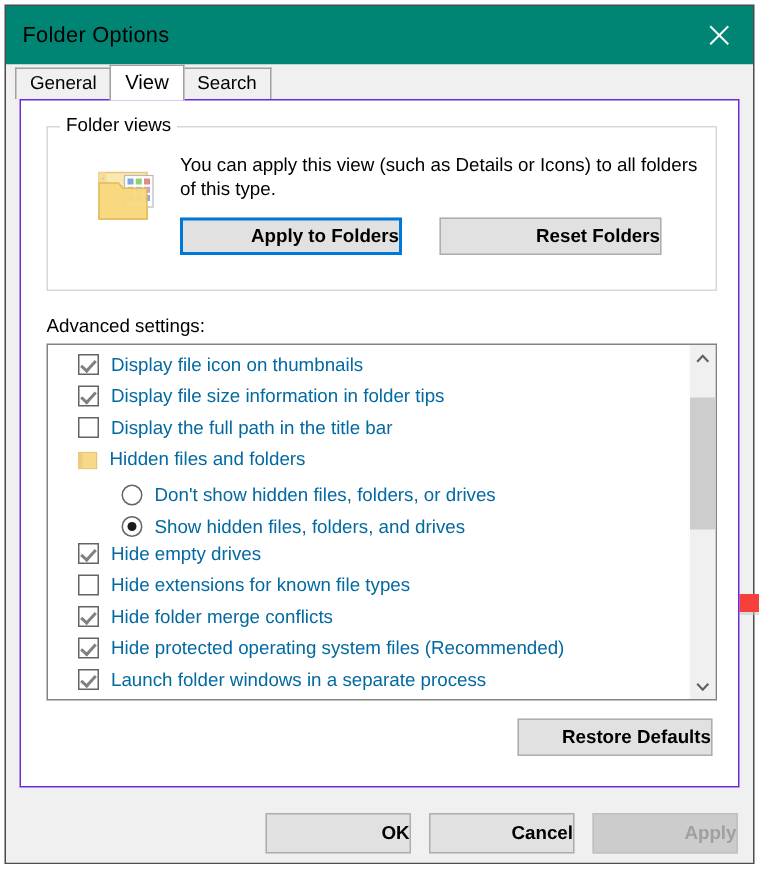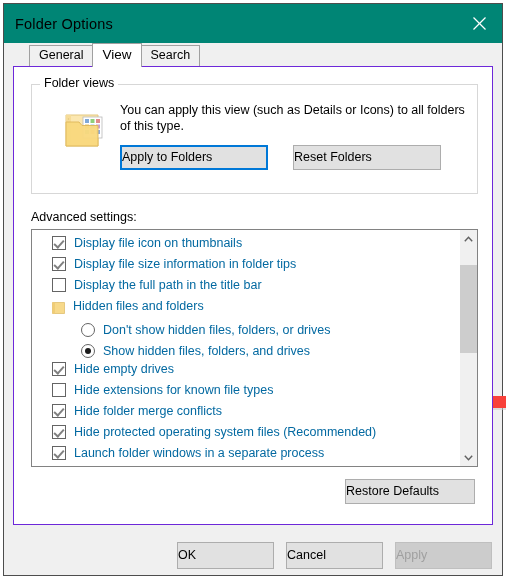--- a/index.html
+++ b/index.html
@@ -63,21 +63,21 @@
     justify-content: center;
     cursor: default;
   }
   .close-btn svg { display: block; }
 
   
   .tabstrip {
     position: relative;
     height: 23px;
     flex: 0 0 23px;
-    padding-left: 25px;
+    padding-left: 6px;
     box-sizing: border-box;
     display: flex;
     align-items: flex-end;
     background: #f0f0f0;
   }
   .tab {
     font-size: 12.5px;
     color: #000000;
     border: 1px solid #a0a0a0;
     border-bottom: none;
@@ -157,24 +157,25 @@
     gap: 25px;
   }
   .btn {
     font-family: "Liberation Sans", sans-serif;
     font-size: 12.5px;
     color: #000;
     background: #e1e1e1;
     border: 1px solid #adadad;
     height: 25px;
     line-height: 23px;
-    text-align: left;
+    text-align: right;
     box-sizing: border-box;
     cursor: default;
     white-space: nowrap;
+    font-weight: bold;
   }
   .btn.focus {
     border: 2px solid #0078d7;
     line-height: 21px;
   }
   .btn.disabled {
     color: #a0a0a0;
     background: #cccccc;
     border-color: #bfbfbf;
   }

